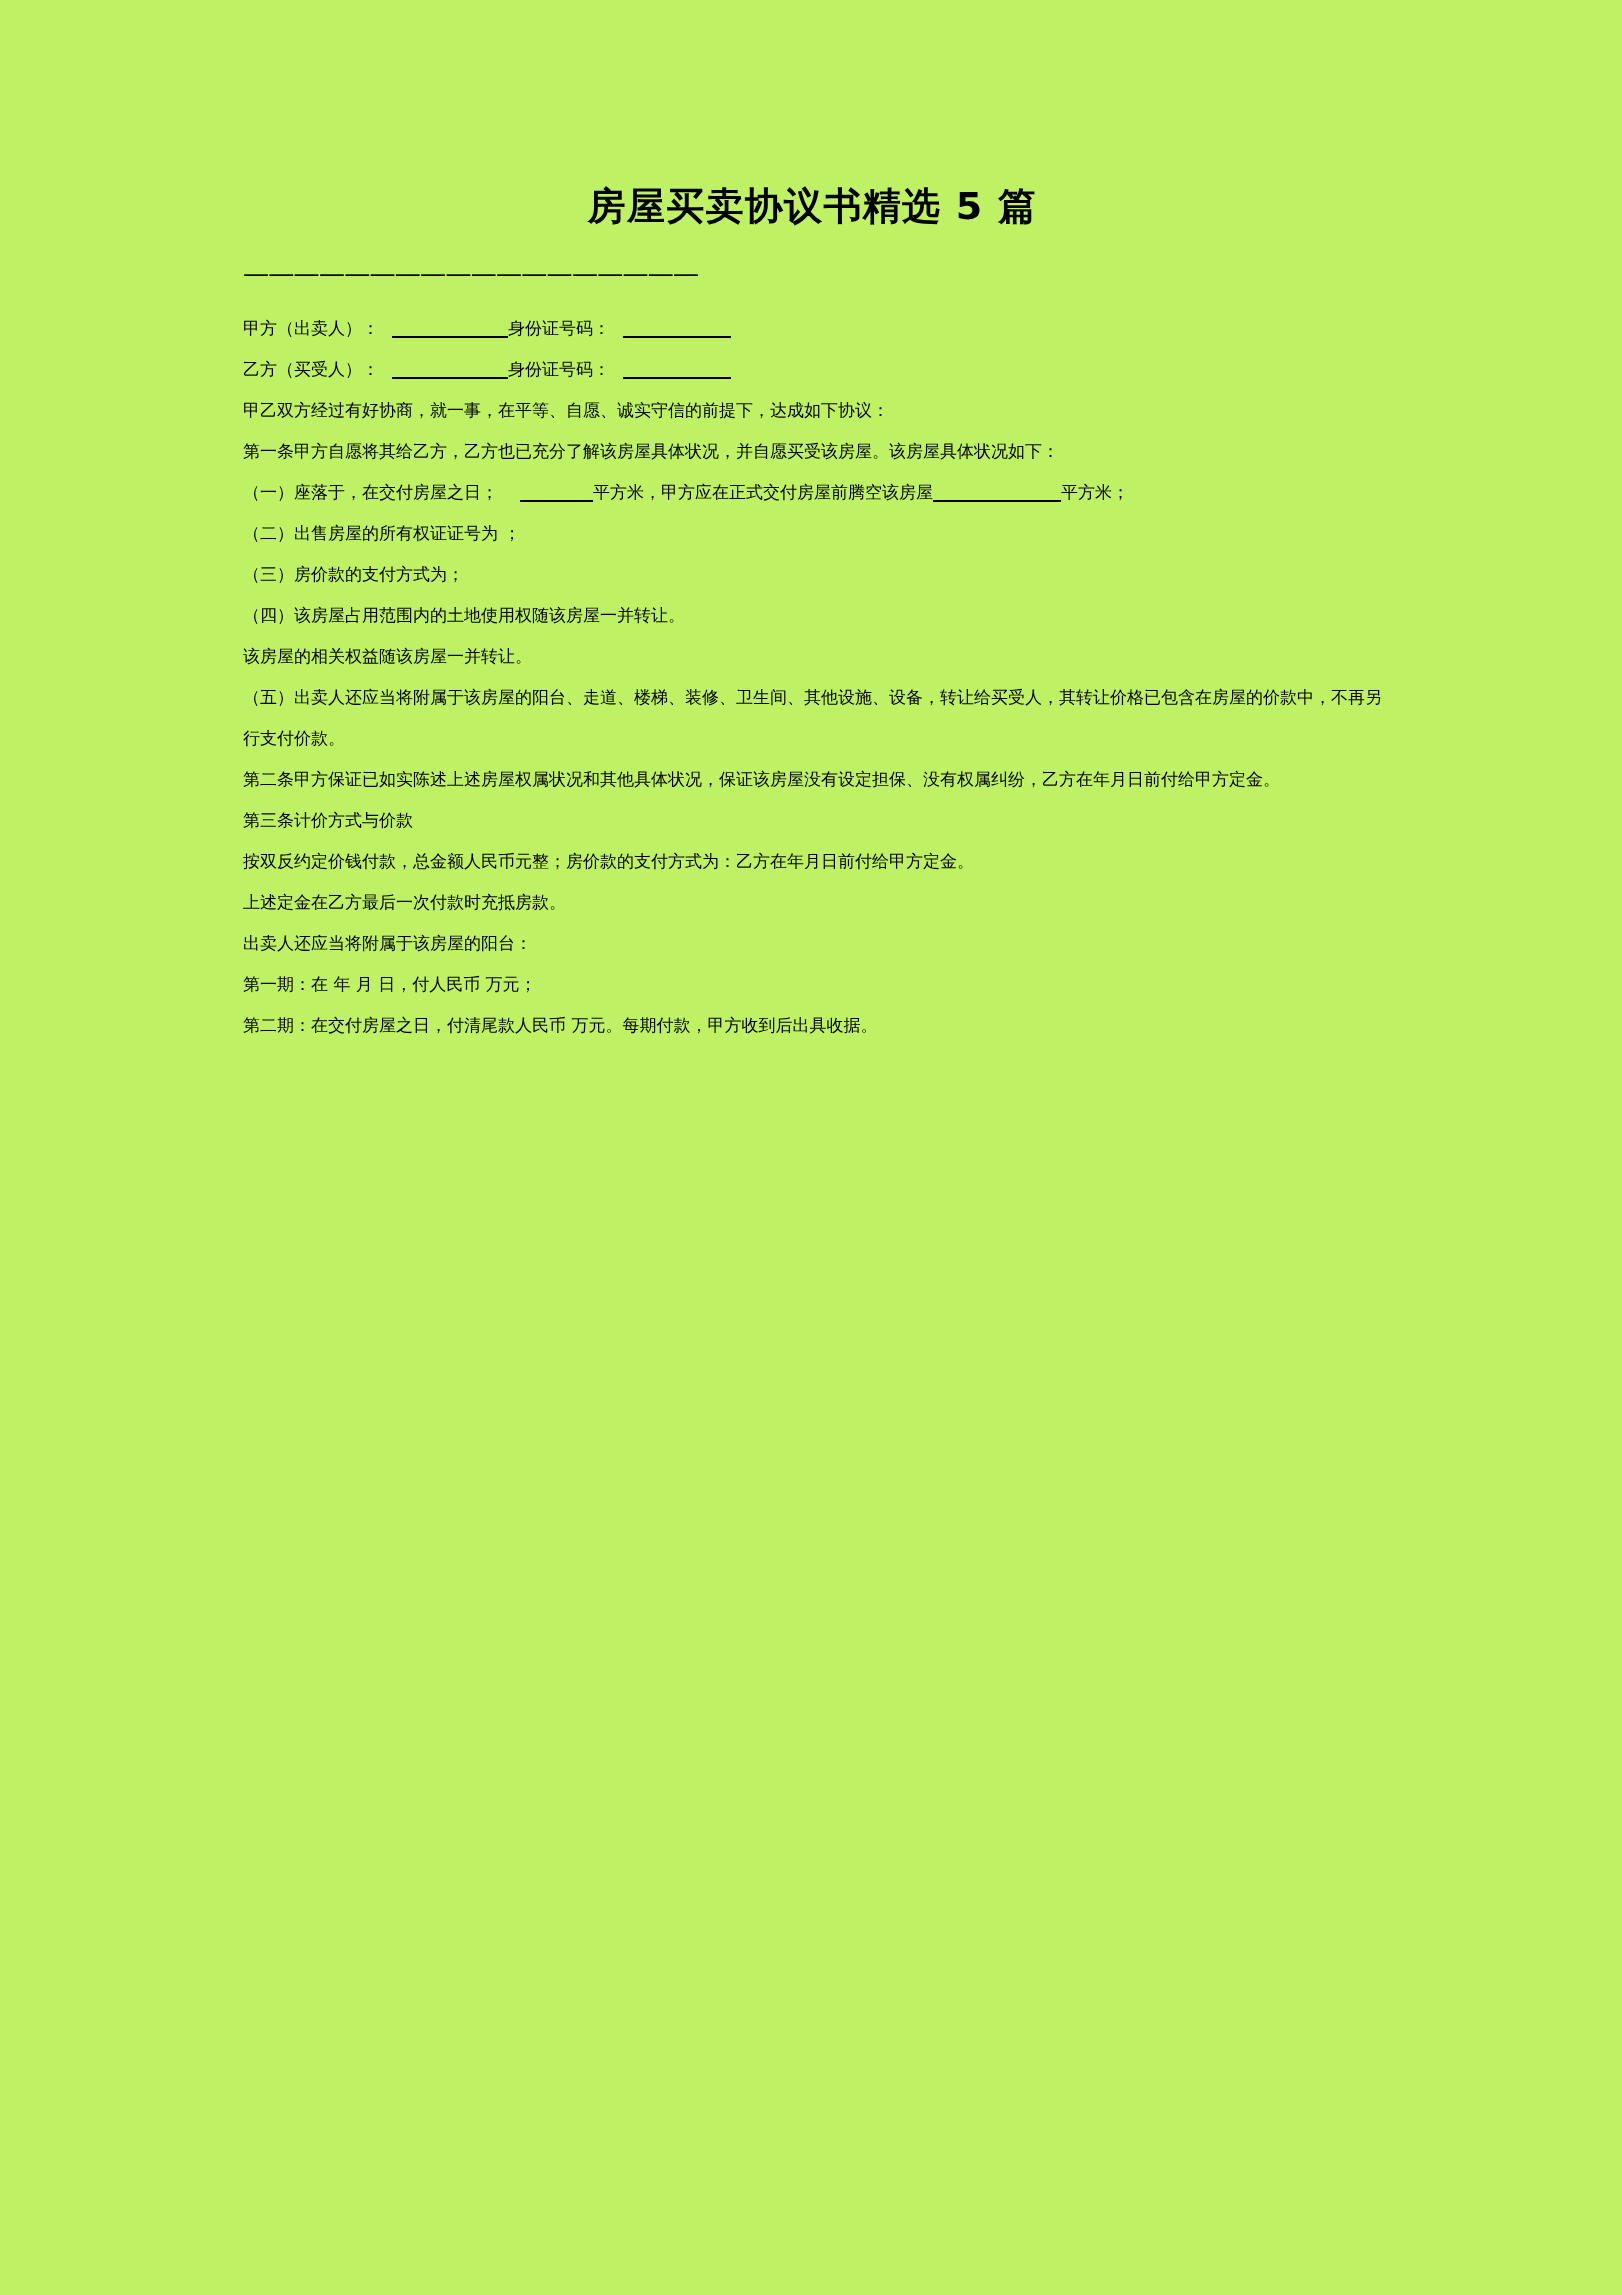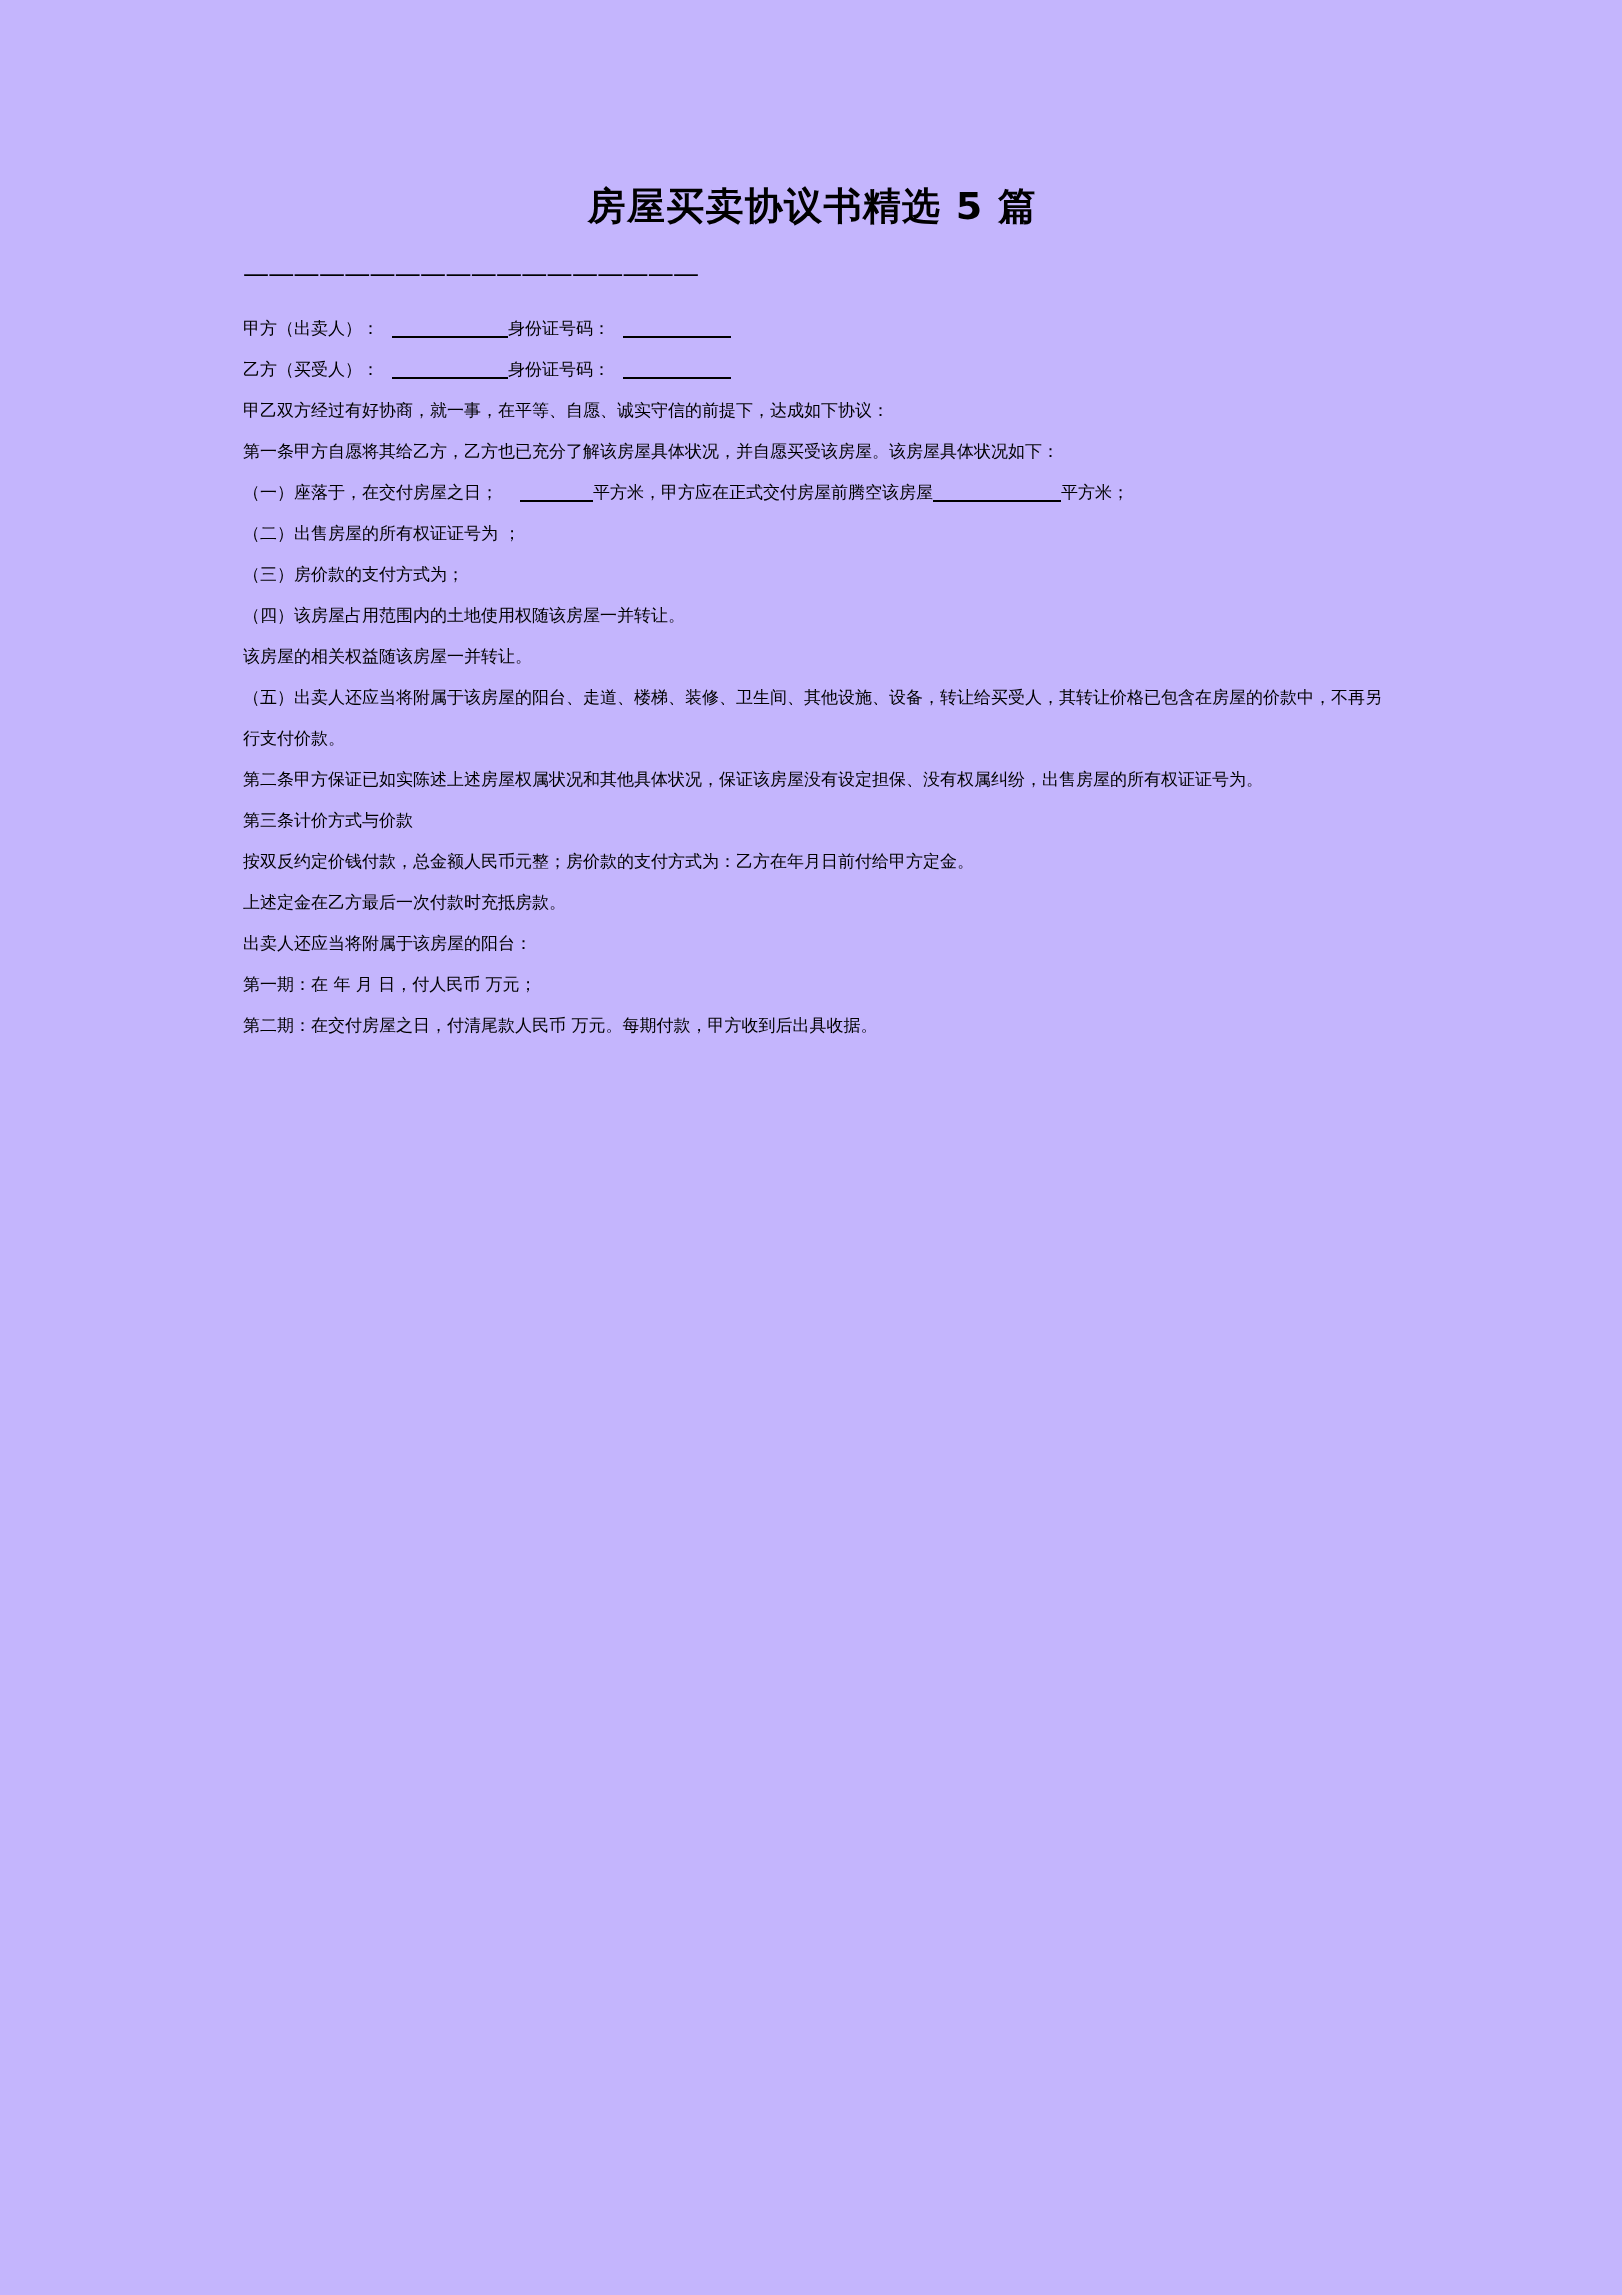--- a/index.html
+++ b/index.html
@@ -12,21 +12,21 @@
     width: 1623px;
     height: 2295px;
     font-family: "DejaVu Serif", "Liberation Serif", serif;
     color: #000000;
     -webkit-font-smoothing: antialiased;
   }
   .page {
     position: relative;
     width: 1623px;
     height: 2295px;
-    background: #c4b5fd;
+    background: #bef264;
     box-sizing: border-box;
     overflow: hidden;
   }
   .content {
     position: absolute;
     left: 243px;
     top: 0;
     width: 1139px;
   }
 
@@ -116,21 +116,21 @@
       <p class="para">（二）出售房屋的所有权证证号为 ；</p>
 
       <p class="para">（三）房价款的支付方式为；</p>
 
       <p class="para">（四）该房屋占用范围内的土地使用权随该房屋一并转让。</p>
 
       <p class="para">该房屋的相关权益随该房屋一并转让。</p>
 
       <p class="para">（五）出卖人还应当将附属于该房屋的阳台、走道、楼梯、装修、卫生间、其他设施、设备，转让给买受人，其转让价格已包含在房屋的价款中，不再另行支付价款。</p>
 
-      <p class="para">第二条甲方保证已如实陈述上述房屋权属状况和其他具体状况，保证该房屋没有设定担保、没有权属纠纷，出售房屋的所有权证证号为。</p>
+      <p class="para">第二条甲方保证已如实陈述上述房屋权属状况和其他具体状况，保证该房屋没有设定担保、没有权属纠纷，乙方在年月日前付给甲方定金。</p>
 
       <p class="para">第三条计价方式与价款</p>
 
       <p class="para">按双反约定价钱付款，总金额人民币元整；房价款的支付方式为：乙方在年月日前付给甲方定金。</p>
 
       <p class="para">上述定金在乙方最后一次付款时充抵房款。</p>
 
       <p class="para">出卖人还应当将附属于该房屋的阳台：</p>
 
       <p class="para">第一期：在 年 月 日，付人民币 万元；</p>

